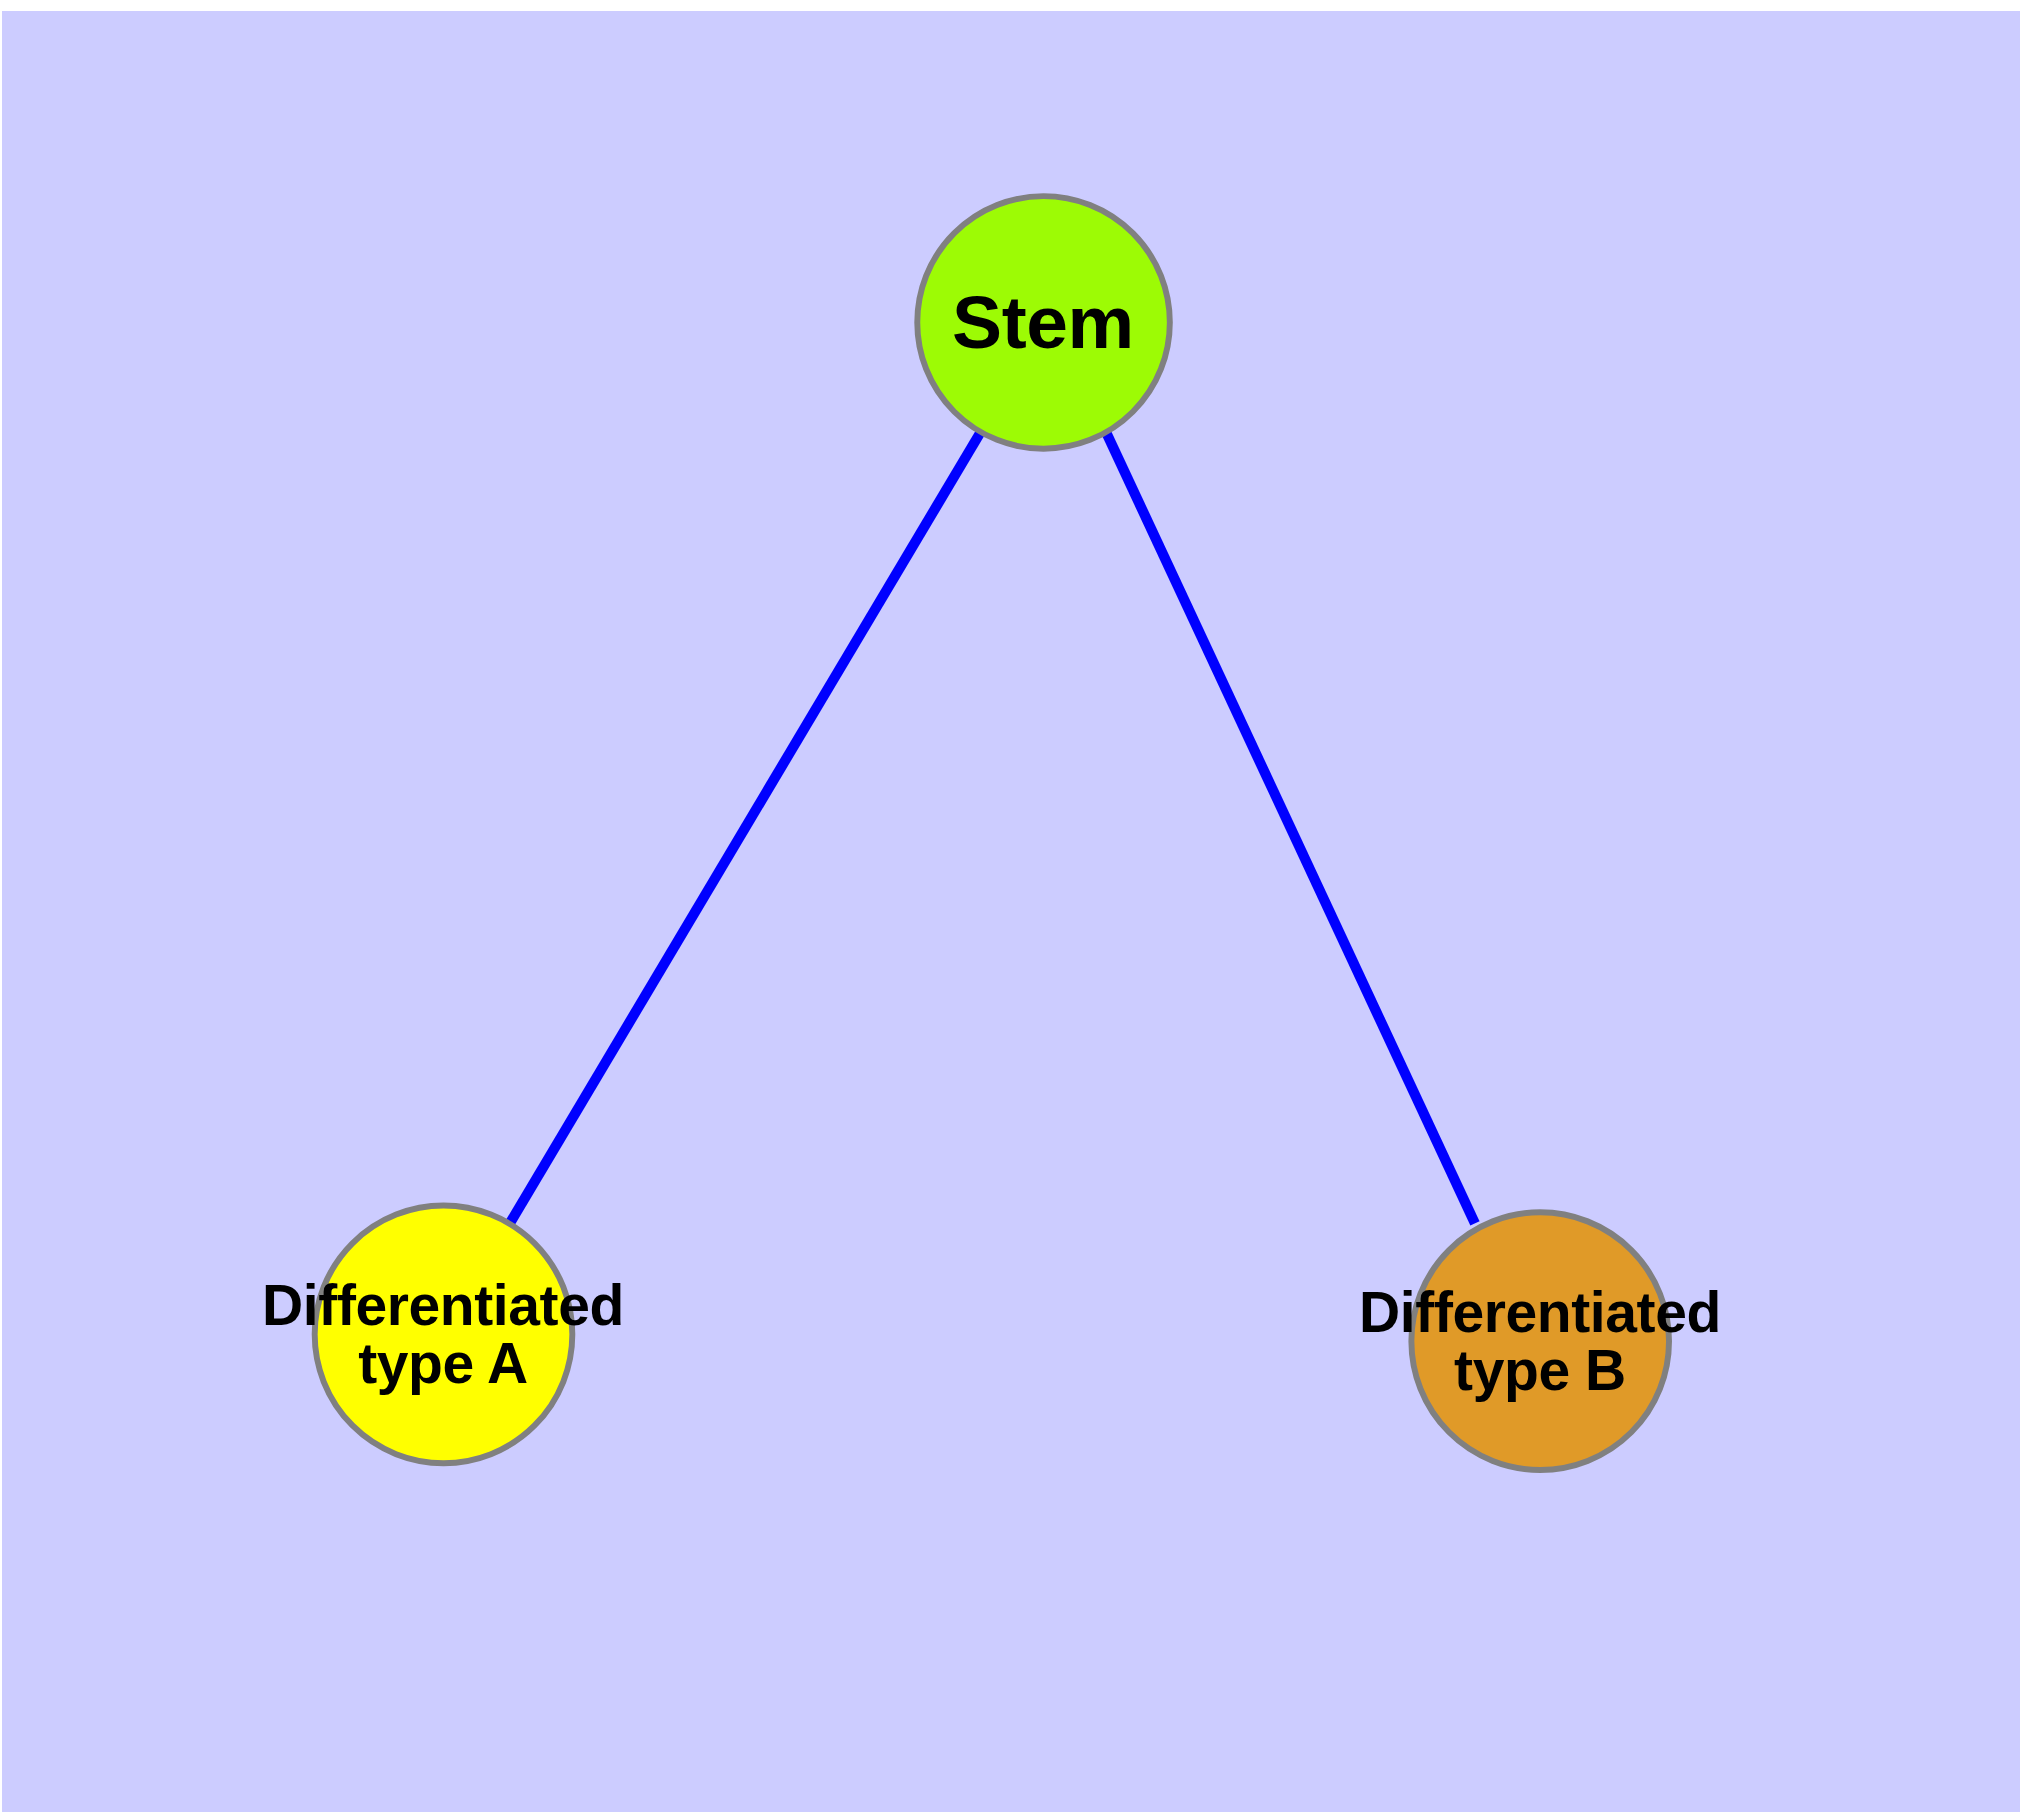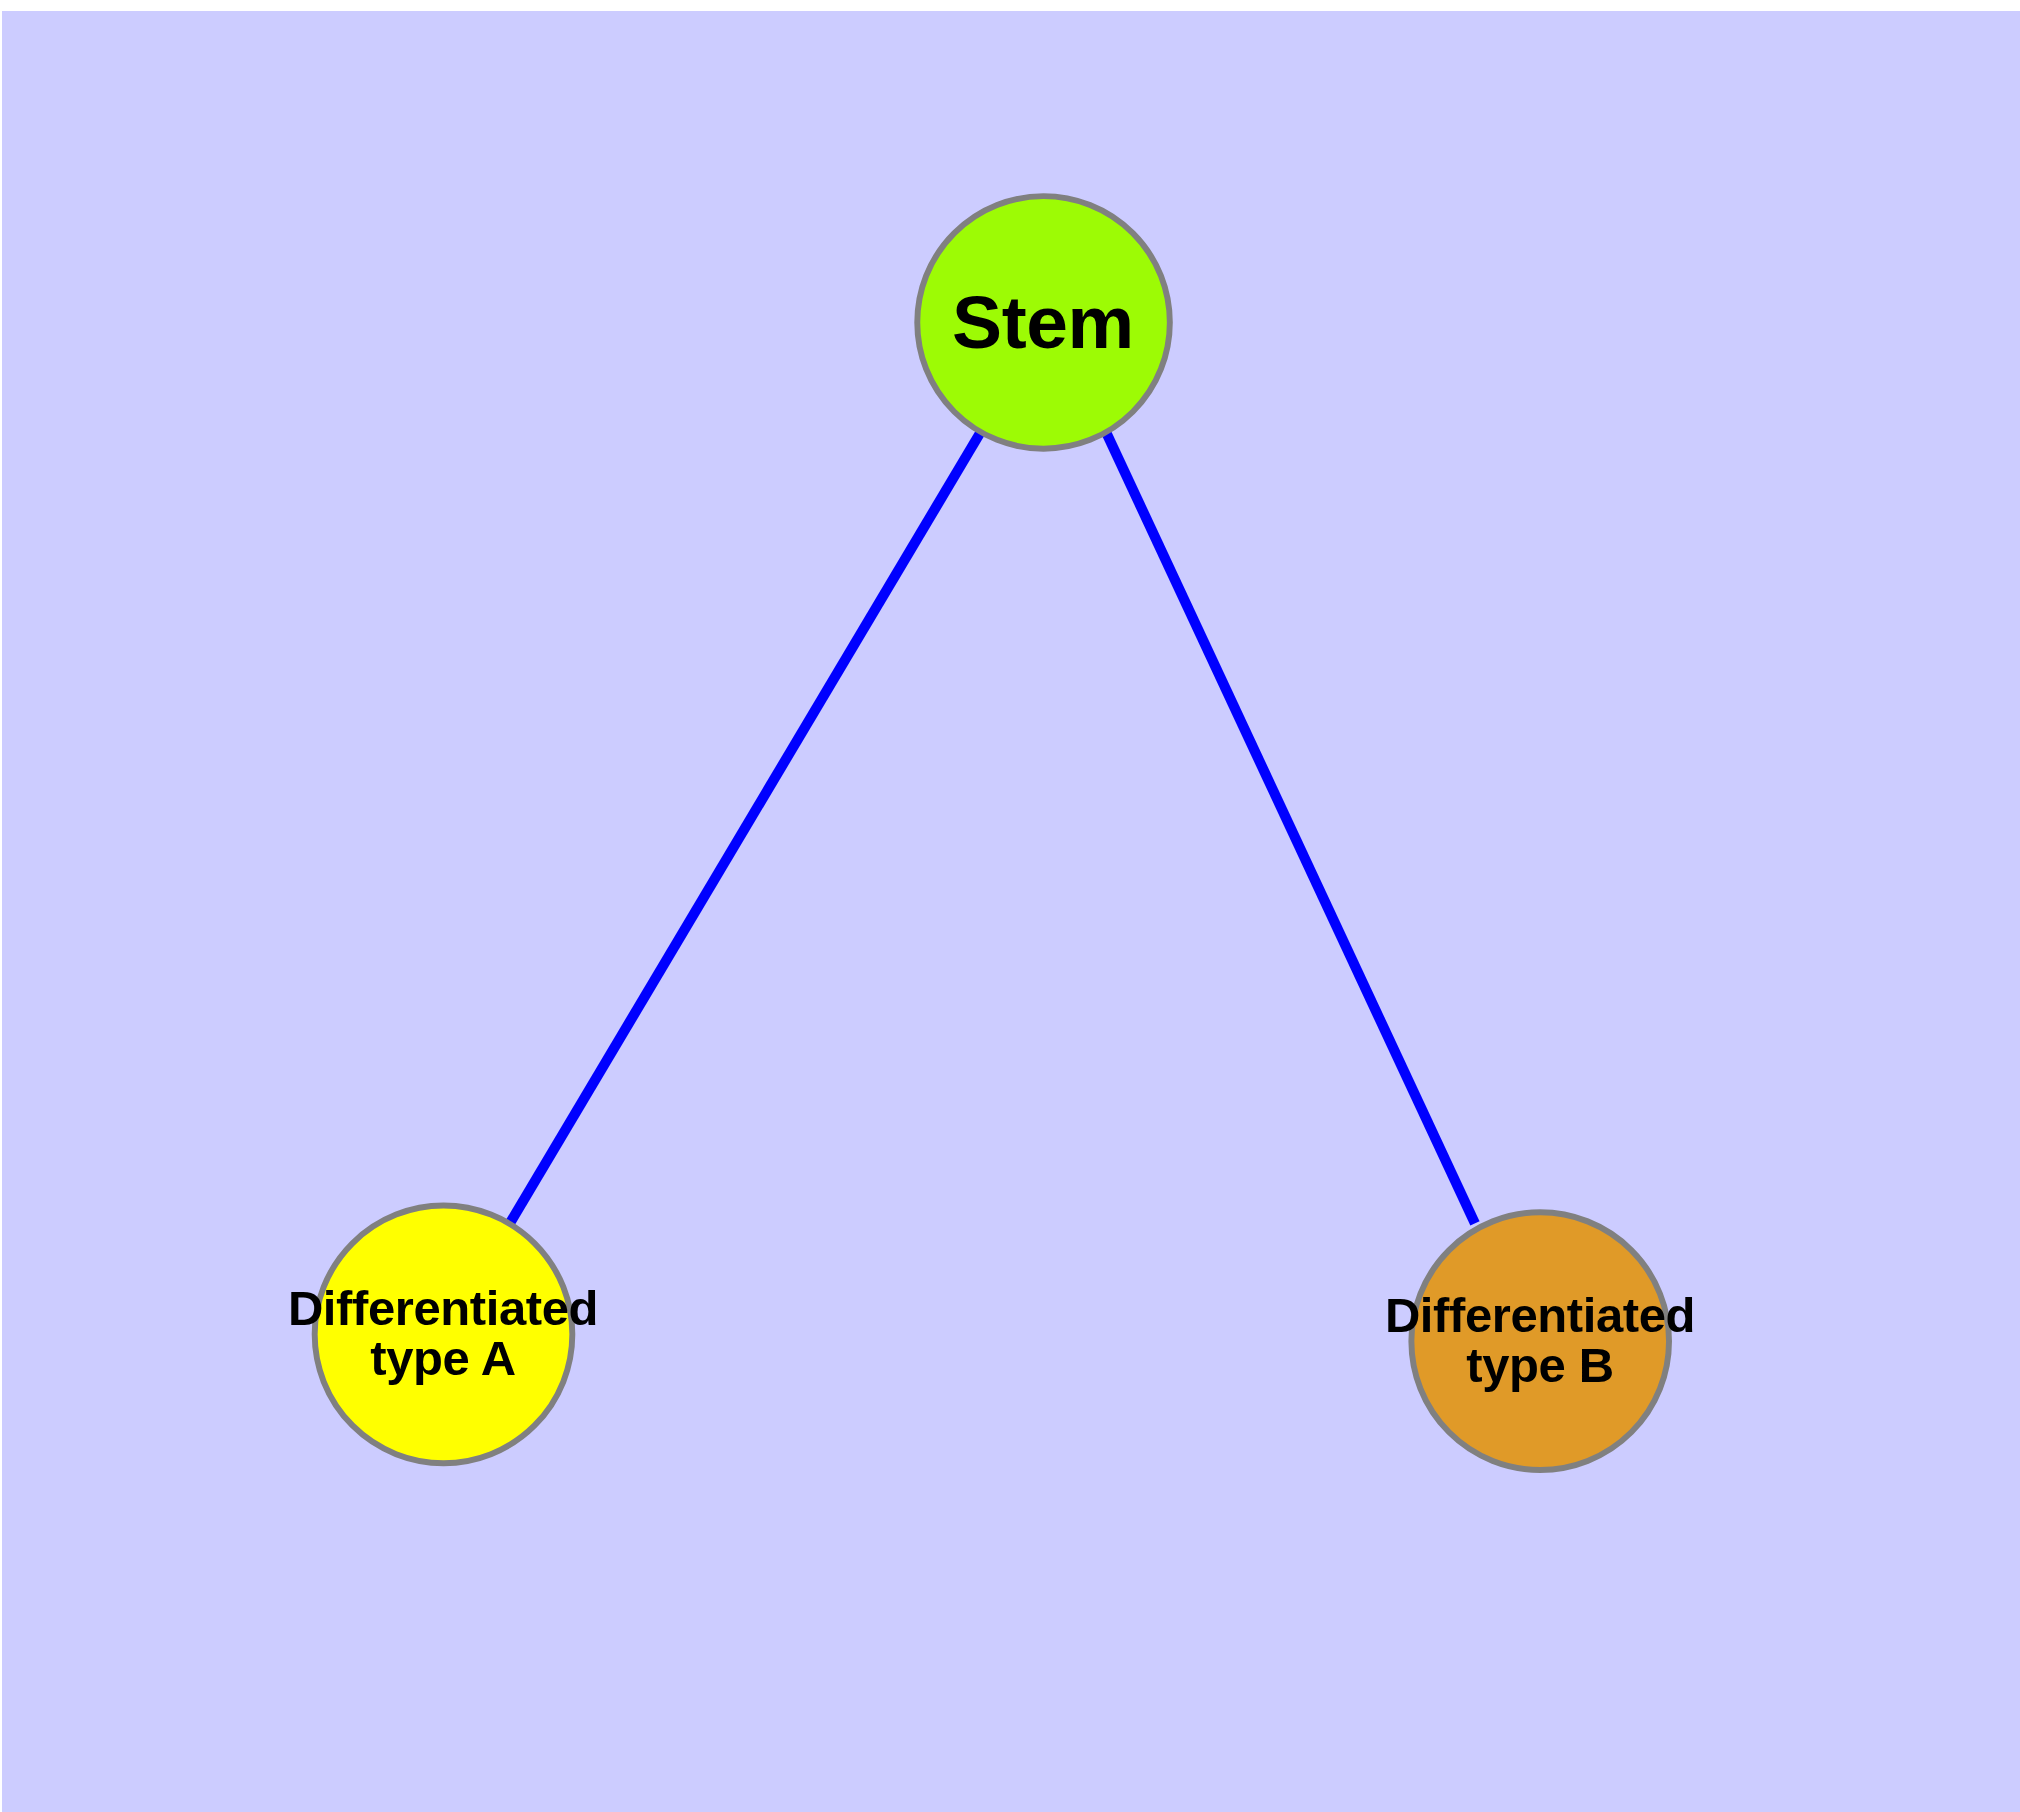--- a/index.html
+++ b/index.html
@@ -49,21 +49,21 @@
     font-weight: bold;
     font-size: 75px;
     line-height: 1.02;
     text-align: center;
     white-space: pre;
     transform: translate(-50%, -50%);
     pointer-events: none;
     letter-spacing: -0.4px;
   }
   .node-label.small {
-    font-size: 49px;
+    font-size: 57px;
   }
 </style>
 </head>
 <body>
 
 <div id="stage">
   <div id="canvas"></div>
 
   <svg id="graph-svg" viewBox="0 0 2384 2138">
     <g>

